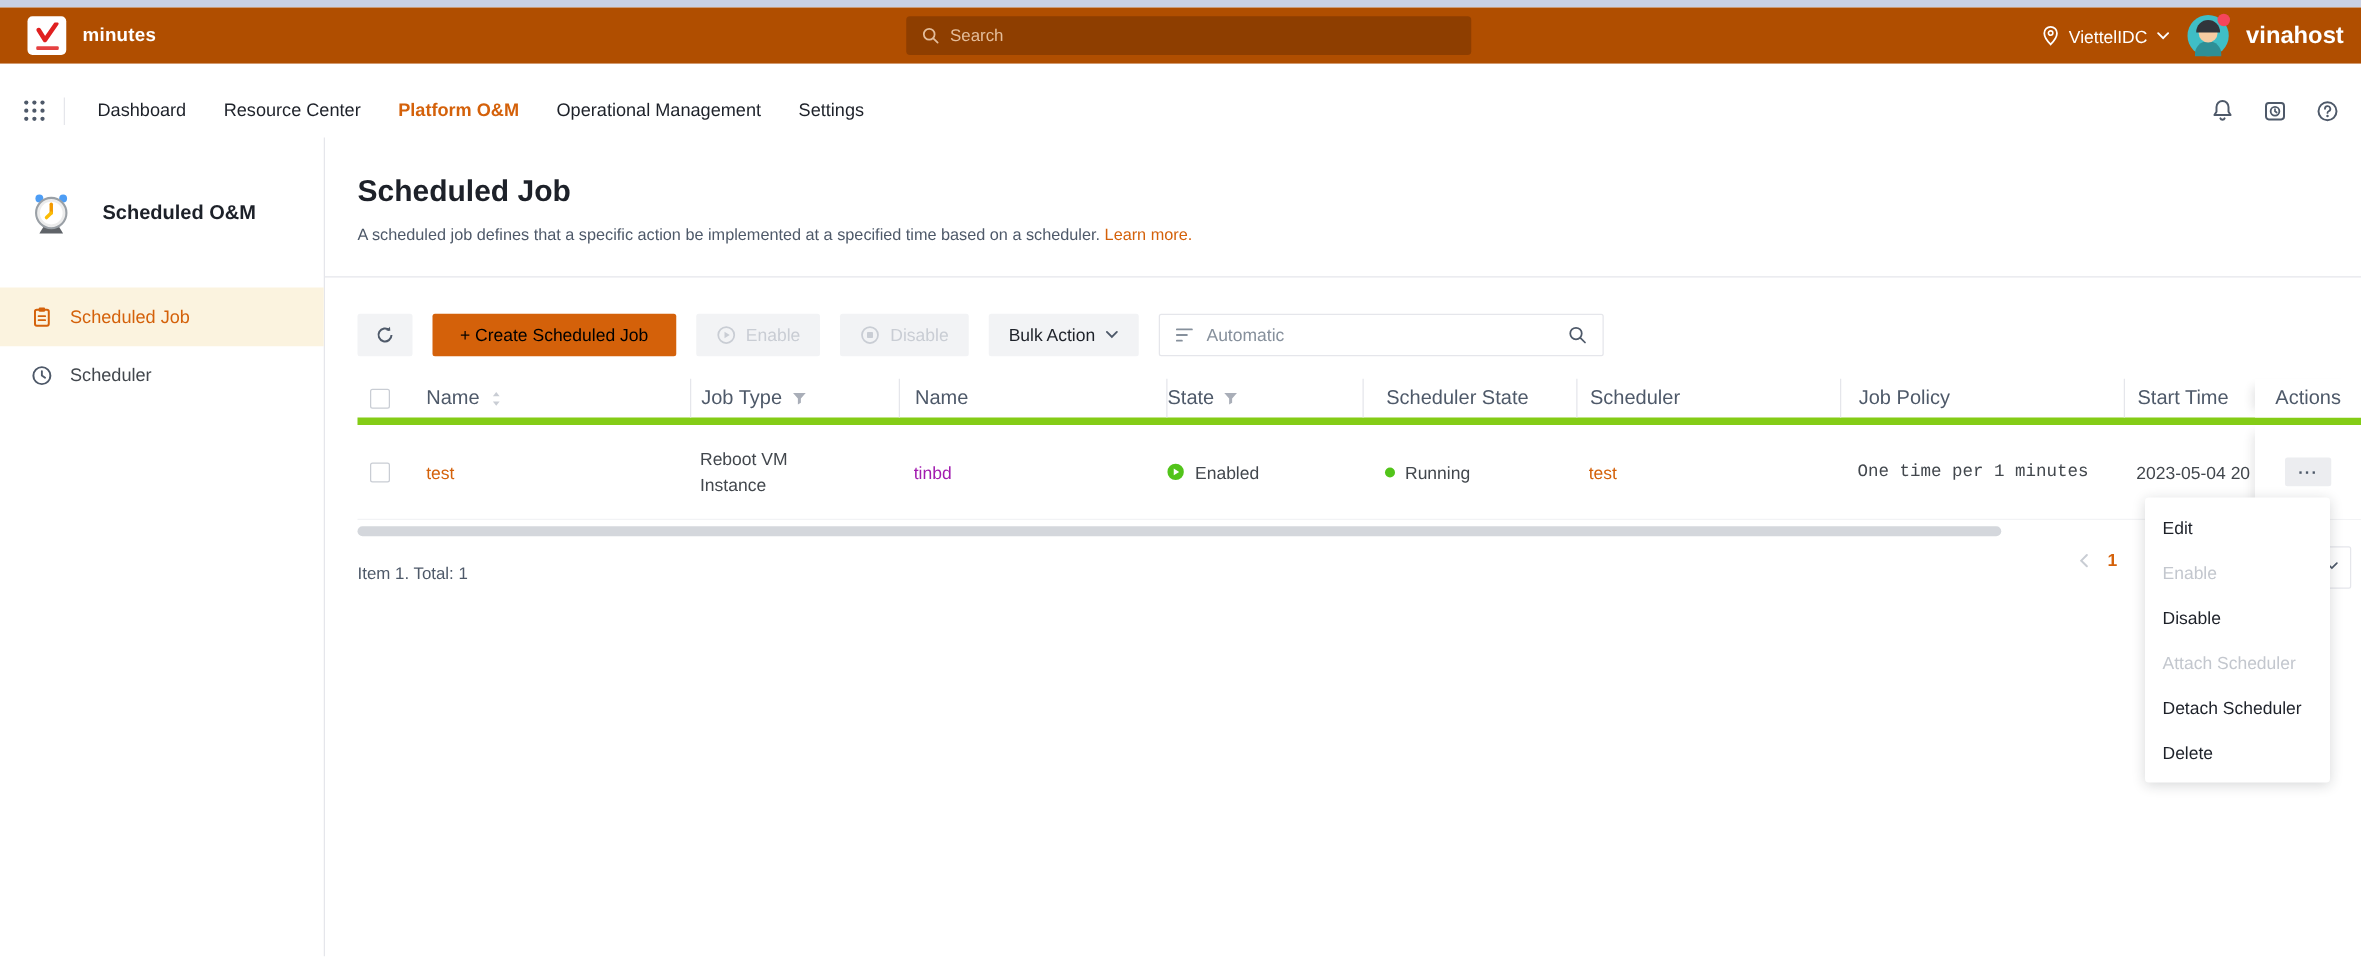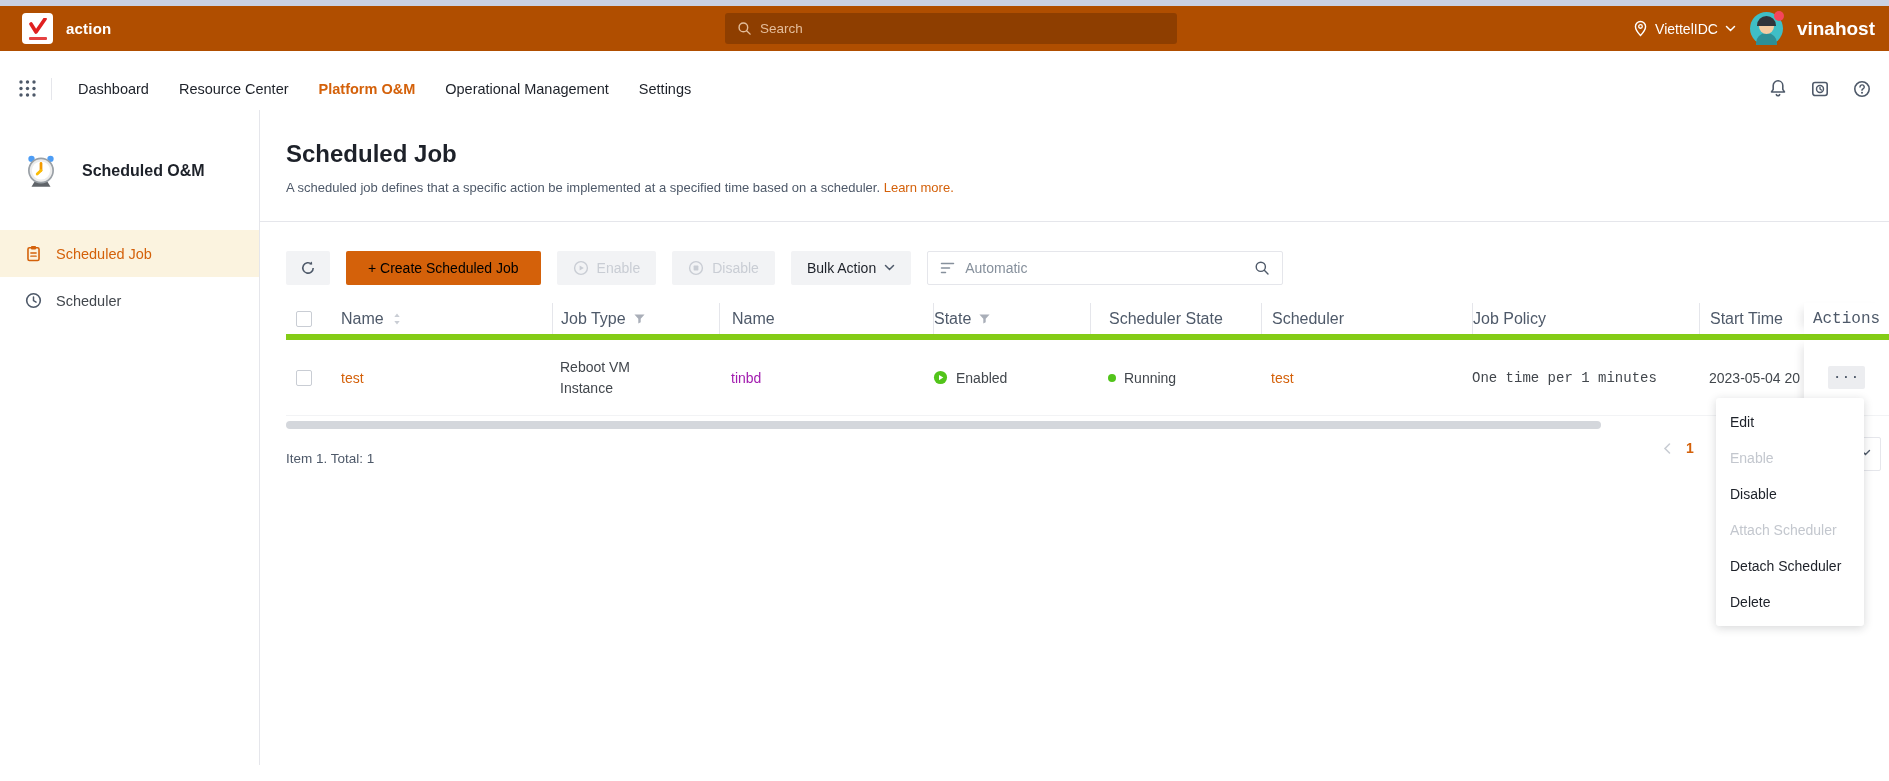--- a/index.html
+++ b/index.html
@@ -69,23 +69,23 @@
   .cell { display:flex; align-items:center; height:100%; overflow:hidden; white-space:nowrap; }
   .hcell { gap:7px; }
   .sep { border-left:1px solid #E5E6EB; }
   .c0 { width:43px;  padding-left:10px; }
   .c1 { width:223px; padding-left:12px; }
   .c2 { width:167px; padding-left:8px; }
   .c3 { width:214px; padding-left:12px; }
   .c4 { width:157px; }
   .c5 { width:171px; padding-left:18px; }
   .c6 { width:211px; padding-left:10px; }
-  .c7 { width:227px; }
+  .c7 { width:227px; padding-left:14px; }
   .c8 { width:105px; padding-left:10px; }
-  .c9 { width:85px;  justify-content:center; background:#fff; box-shadow:-8px 0 8px -6px rgba(29,33,41,.12); position:relative; z-index:5;font-family:Liberation Mono, monospace; }
+  .c9 { width:85px;  justify-content:center; background:#fff; box-shadow:-8px 0 8px -6px rgba(29,33,41,.12); position:relative; z-index:5; }
   .checkbox { width:16px; height:16px; border:1px solid #C9CDD4; border-radius:2px; background:#fff; cursor:pointer; }
   .link { color:#D4610A; cursor:pointer; }
   .jobtype-text { white-space:normal; line-height:21px; color:#42474D; }
   .state-cell { gap:8px; color:#42474D; }
   .run-dot { width:8px; height:8px; border-radius:50%; background:#52C41A; }
   .more-btn { width:37px; height:23px; background:#ECEDF0; border-radius:2px; color:#4E5969; font-size:13px; font-weight:bold; letter-spacing:1px; display:flex; align-items:center; justify-content:center; cursor:pointer; line-height:1; }
   .hscroll { margin-top:5px; width:1603px; height:8px; }
   .hscroll .thumb { width:1315px; height:8px; background:#D4D7DC; border-radius:4px; cursor:pointer; }
 
   
@@ -109,21 +109,21 @@
   <div class="top-strip"></div>
 
   <header class="topbar">
     <div class="brand">
       <div class="logo-tile">
         <svg class="ic" width="20" height="18" viewBox="0 0 20 18">
             <path d="M3 6l5 8L17 1" fill="none" stroke="#E02020" stroke-width="3.6" stroke-linecap="round" stroke-linejoin="round"></path>
           </svg>
         <div class="stripe"></div>
       </div>
-      <span class="brand-name">action</span>
+      <span class="brand-name">minutes</span>
     </div>
 
     <div class="topbar-search">
       <svg class="ic" width="15" height="15" viewBox="0 0 16 16">
           <circle cx="6.8" cy="6.8" r="4.6" fill="none" stroke="#E4BD9A" stroke-width="1.5"></circle>
           <path d="M10.3 10.3L14 14" stroke="#E4BD9A" stroke-width="1.5" stroke-linecap="round"></path>
         </svg>
       <input placeholder="Search" style="">
     </div>
 

